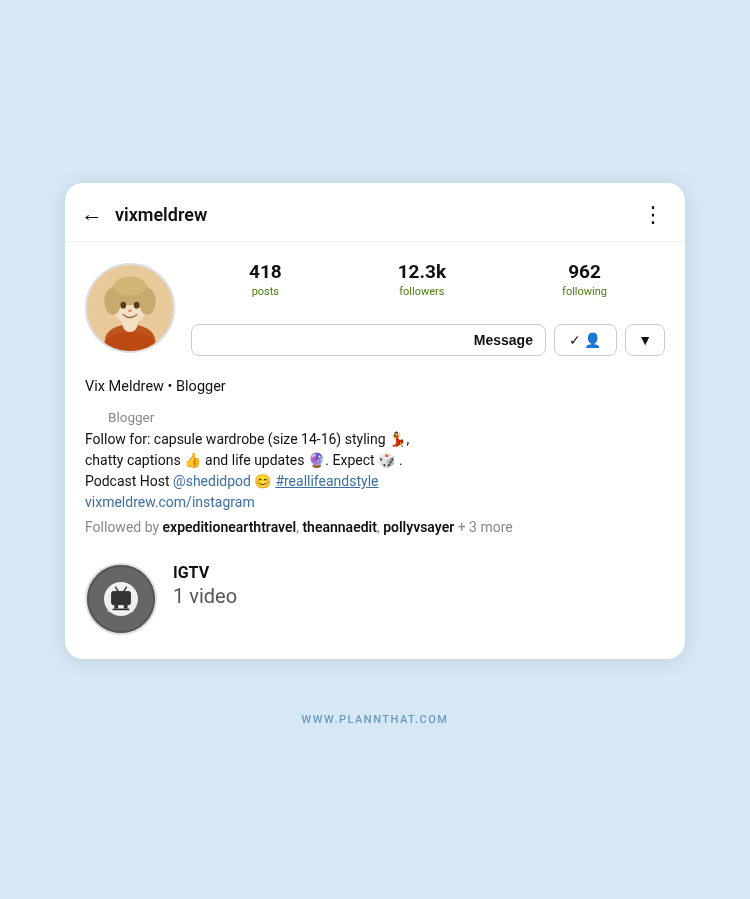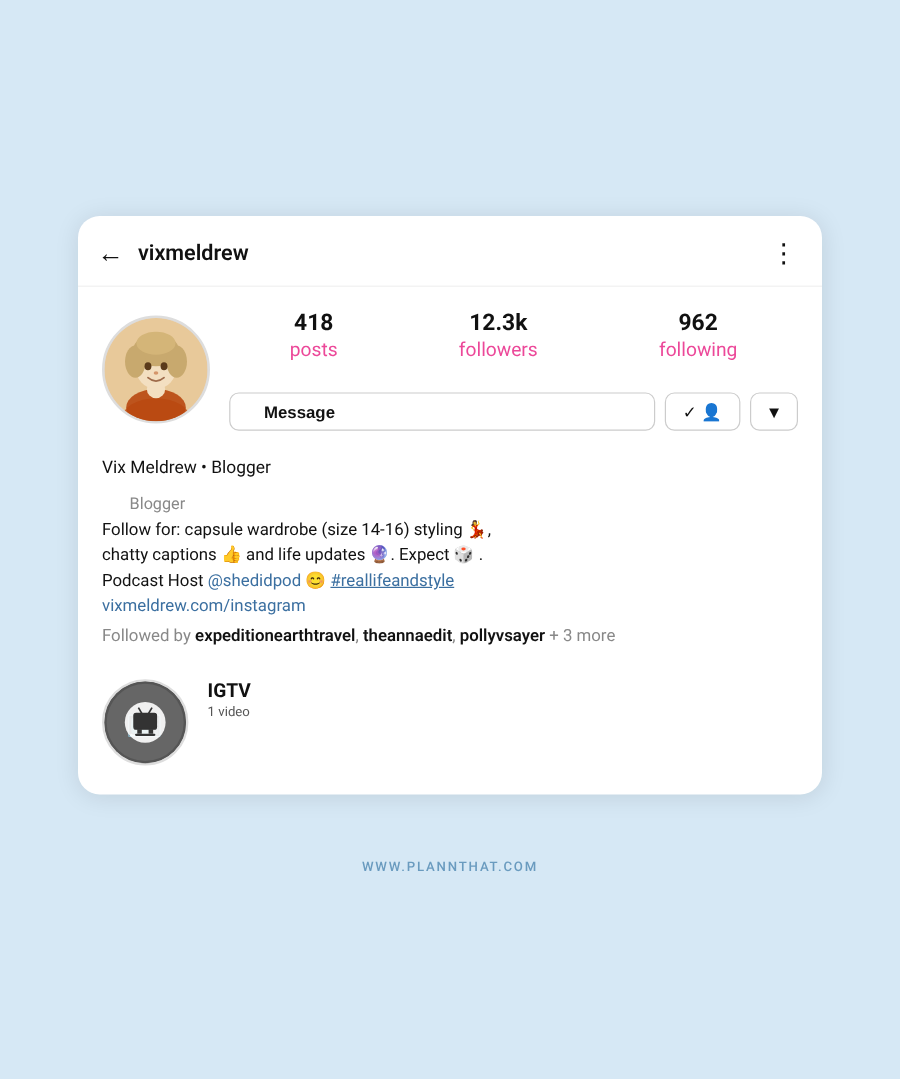--- a/index.html
+++ b/index.html
@@ -95,41 +95,41 @@
       flex-direction: column;
       align-items: center;
       gap: 2px;
     }
     .stat-number {
       font-size: 19px;
       font-weight: 700;
       color: #111;
     }
     .stat-label {
-      font-size: 16px;
-      color: #ec4899;
+      font-size: 11px;
+      color: #4d7c0f;
     }
 
     
     .buttons-row {
       display: flex;
       gap: 8px;
       align-items: center;
     }
     .message-btn {
       flex: 1;
       border: 1.5px solid #ccc;
       background: #fff;
       border-radius: 8px;
-      padding: 7px 28px;
+      padding: 7px 12px;
       font-size: 14px;
       font-weight: 600;
       color: #111;
       cursor: pointer;
-      text-align: left;
+      text-align: right;
     }
     .follow-icon-btn {
       border: 1.5px solid #ccc;
       background: #fff;
       border-radius: 8px;
       padding: 7px 14px;
       display: flex;
       align-items: center;
       gap: 4px;
       cursor: pointer;
@@ -210,21 +210,21 @@
       justify-content: center;
       flex-shrink: 0;
     }
     .igtv-info {}
     .igtv-title {
       font-size: 16px;
       font-weight: 700;
       color: #111;
     }
     .igtv-subtitle {
-      font-size: 11px;
+      font-size: 20px;
       color: #555;
       margin-top: 2px;
     }
 
     
     .footer {
       text-align: center;
       padding: 14px 0 30px 0;
       font-size: 11px;
       letter-spacing: 1.5px;

